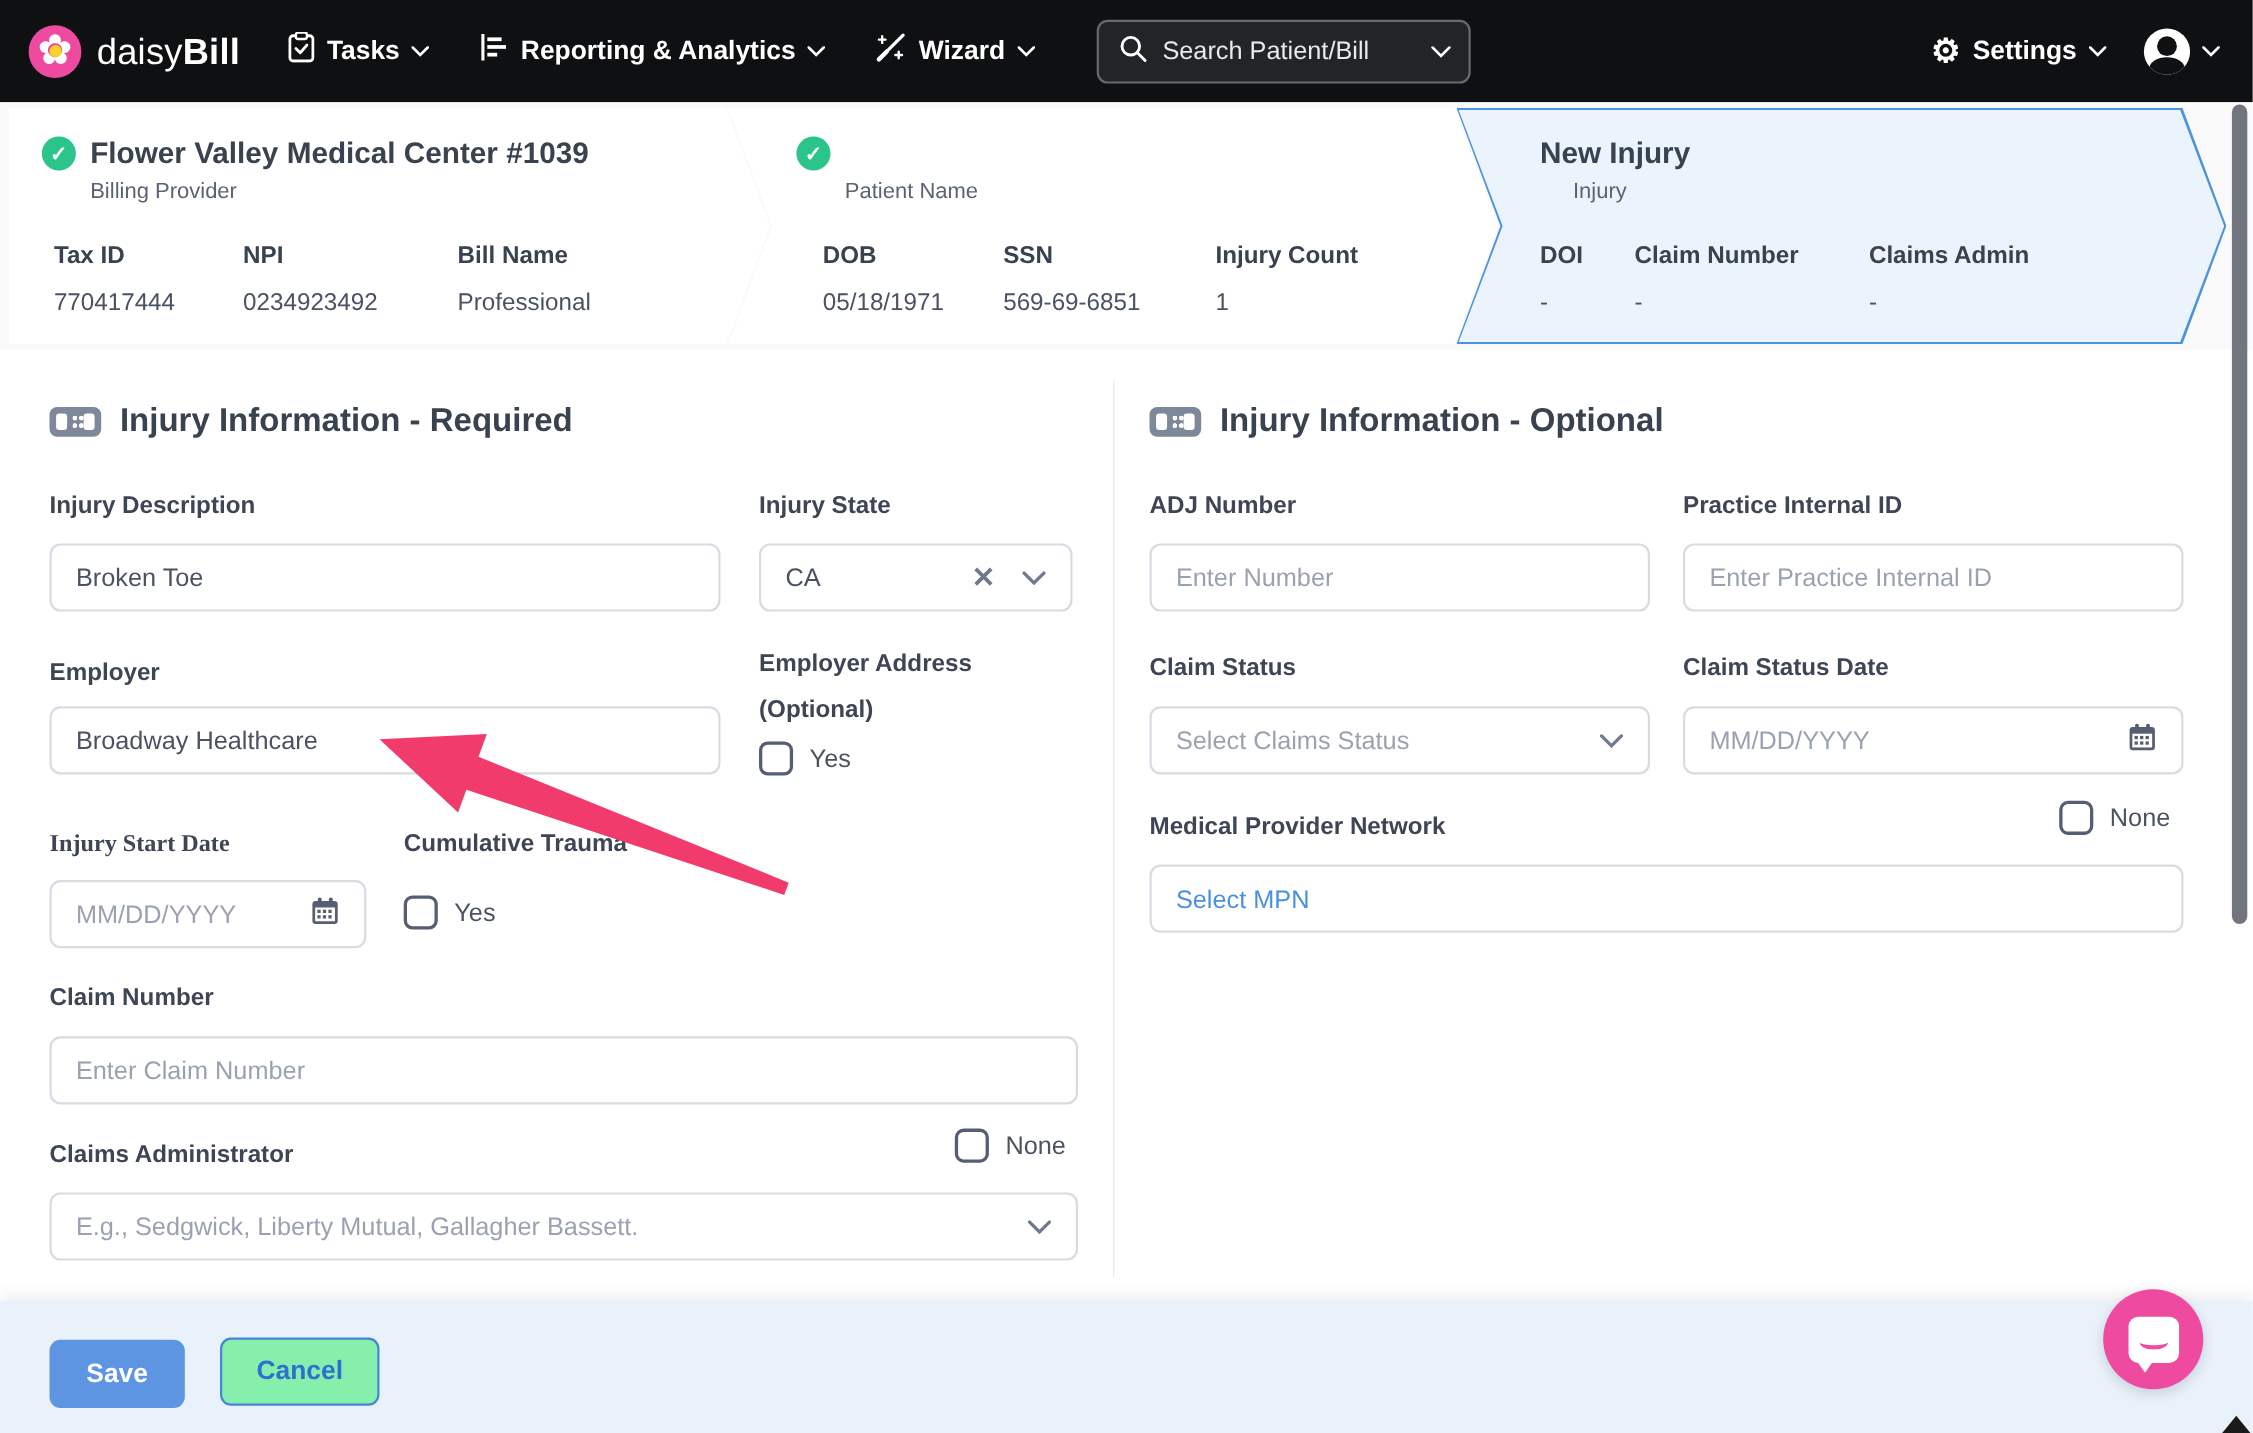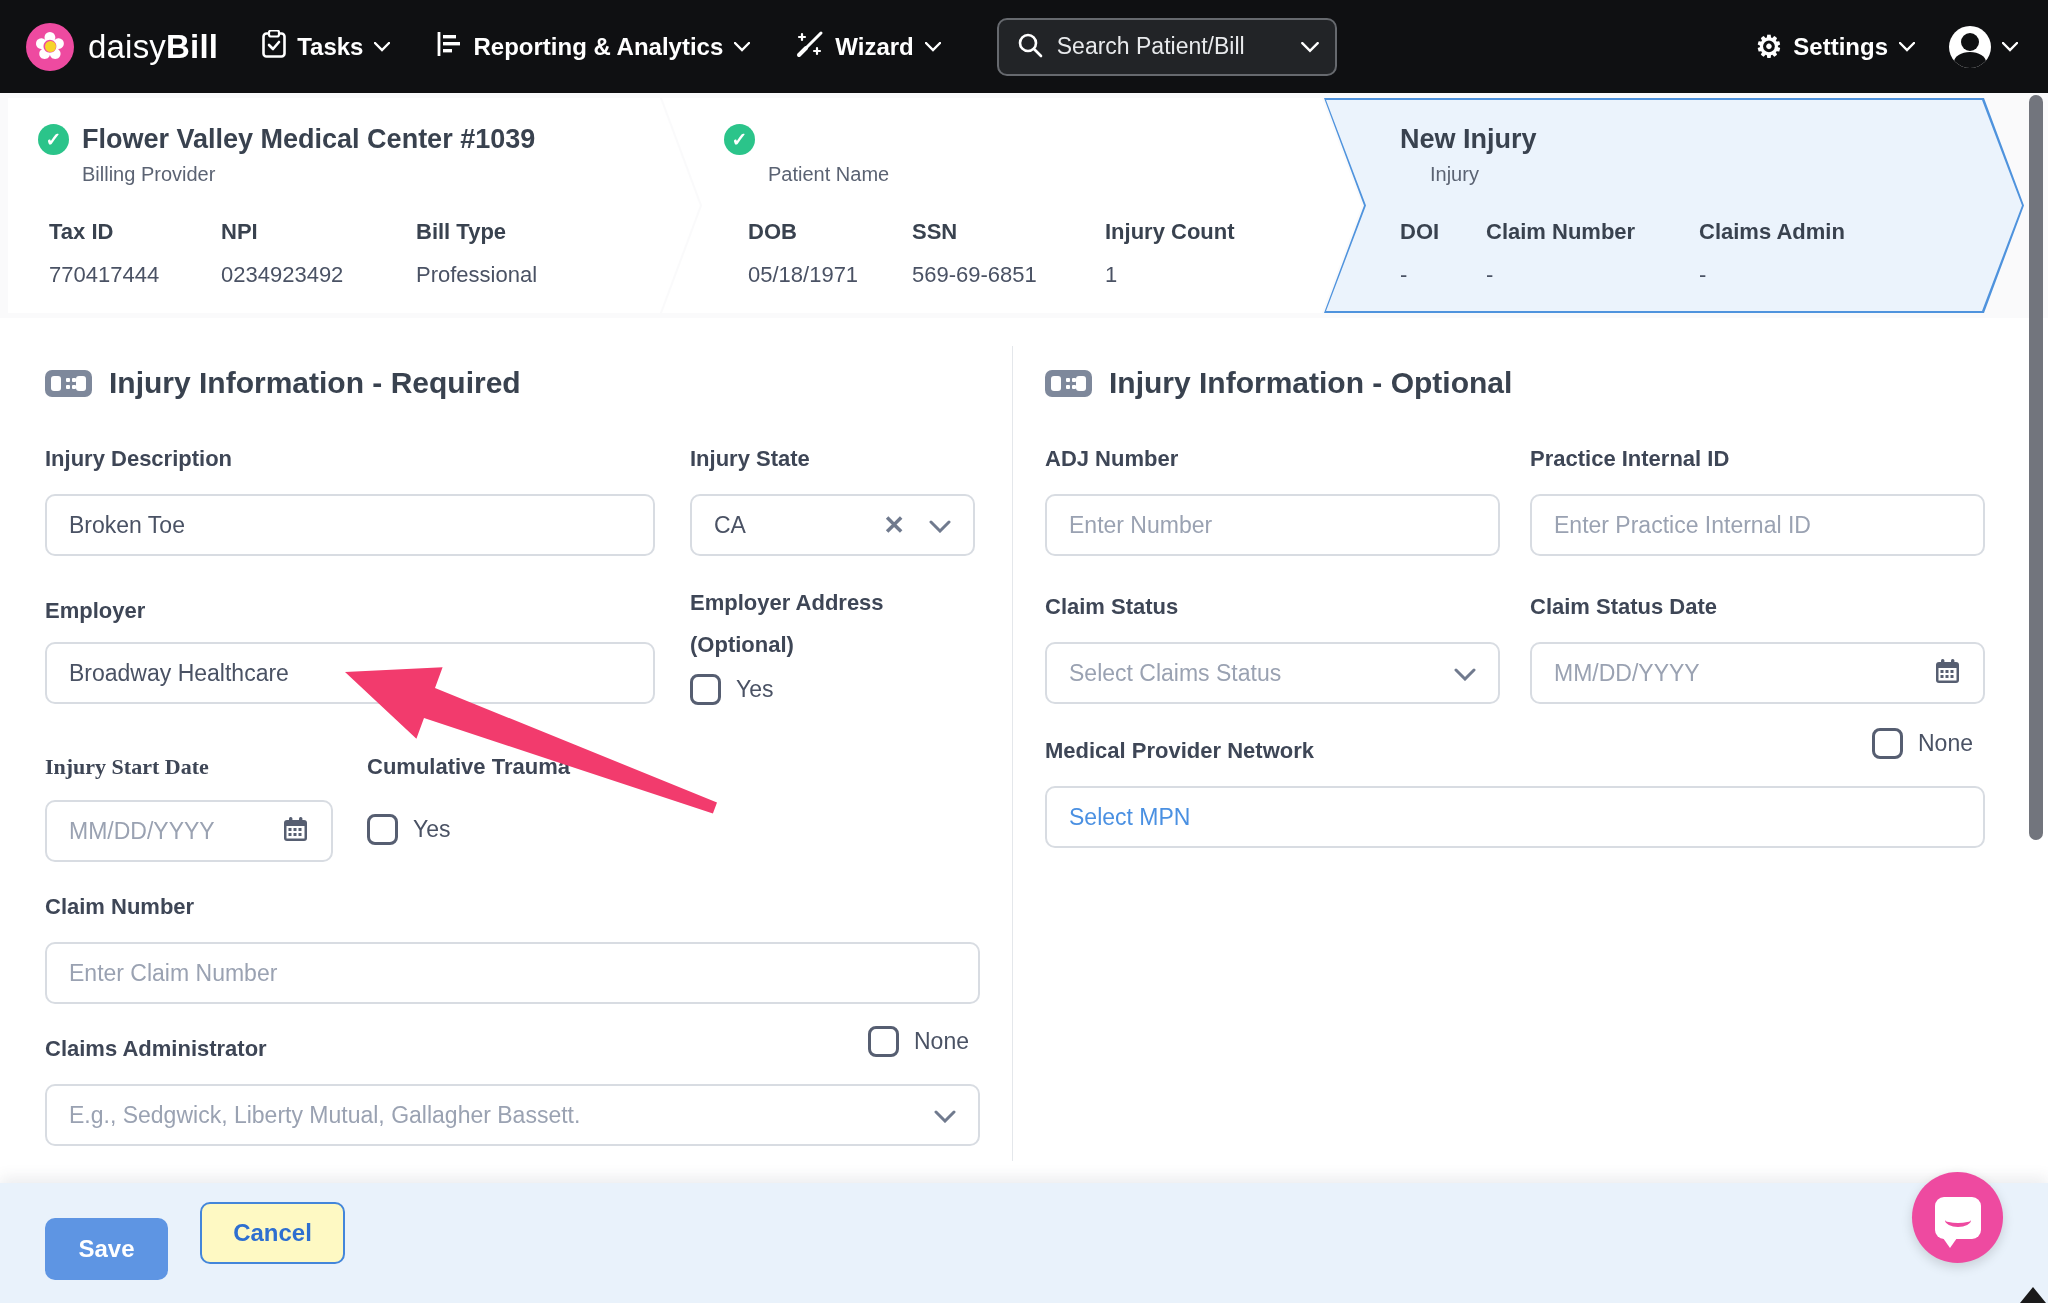--- a/index.html
+++ b/index.html
@@ -106,21 +106,21 @@
   
   .anno-arrow { position:absolute; left:330px; top:332px; width:400px; height:180px; z-index:15;
                 pointer-events:none; }
 
   
   .footer { position:absolute; left:0; top:1183px; width:2048px; height:120px; background:#e9f2fb;
             box-shadow:0 -5px 14px rgba(60,70,90,.10); z-index:10; }
   .btn-save { position:absolute; left:45px; top:35px; width:123px; height:62px; background:#5e95e3;
               color:#ffffff; font-size:24px; font-weight:bold; border:none; border-radius:10px; cursor:pointer;
               font-family:"Liberation Sans",sans-serif; }
-  .btn-cancel { position:absolute; left:200px; top:19px; width:145px; height:62px; background:#fef9c3;
+  .btn-cancel { position:absolute; left:200px; top:33px; width:145px; height:62px; background:#86efac;
               color:#2e6fd0; font-size:24px; font-weight:bold; border:2px solid #4386da; border-radius:10px;
               cursor:pointer; font-family:"Liberation Sans",sans-serif; }
 
   
   .chat-fab { position:absolute; left:1912px; top:1172px; width:91px; height:91px; border-radius:50%;
               background:#ee4aa0; z-index:25; cursor:pointer; display:flex; align-items:center;
               justify-content:center; box-shadow:0 4px 12px rgba(0,0,0,.15); }
   .chat-bubble { width:46px; height:42px; background:#ffffff; border-radius:9px; position:relative; }
   .chat-bubble::after { content:""; position:absolute; left:8px; bottom:-9px; width:0; height:0;
               border-left:7px solid transparent; border-right:7px solid transparent;
@@ -241,21 +241,21 @@
         <div class="step-stats">
           <div class="stat s1-c1">
               <div class="stat-label">Tax ID</div>
               <div class="stat-value">770417444</div>
             </div>
           <div class="stat s1-c2">
               <div class="stat-label">NPI</div>
               <div class="stat-value">0234923492</div>
             </div>
           <div class="stat s1-c3">
-              <div class="stat-label">Bill Type</div>
+              <div class="stat-label">Bill Name</div>
               <div class="stat-value">Professional</div>
             </div>
         </div>
       </div>
     </div>
 
     <div class="step step-2">
       <div class="shape clip-mid"></div>
       <div class="step-content">
         <div class="step-head">

